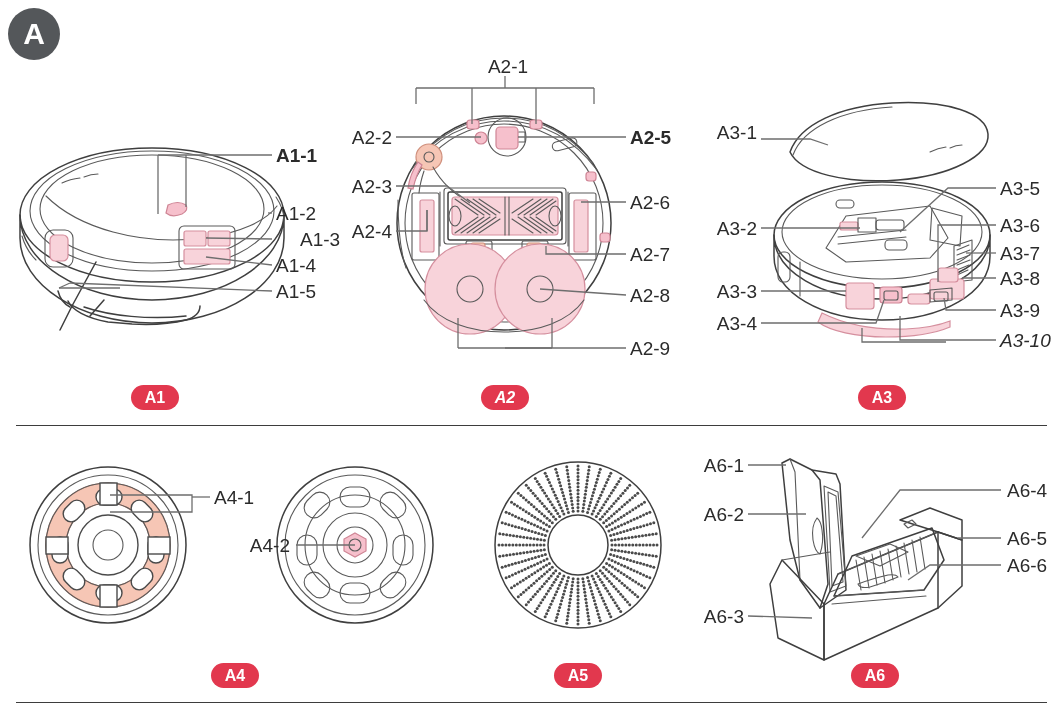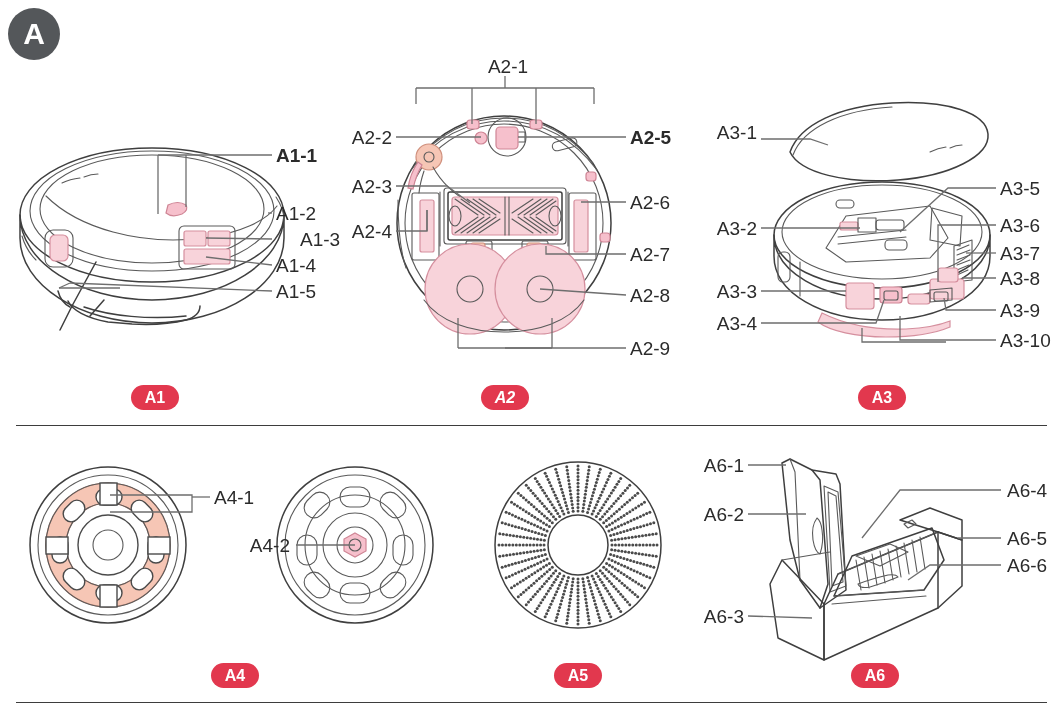--- a/index.html
+++ b/index.html
@@ -1017,21 +1017,21 @@
       <div class="callout l" style="left: 630px; top: 348px;">A2-9</div>
       <div class="callout r" style="left: 757px; top: 132px;">A3-1</div>
       <div class="callout r" style="left: 757px; top: 228px;">A3-2</div>
       <div class="callout r" style="left: 757px; top: 291px;">A3-3</div>
       <div class="callout r" style="left: 757px; top: 323px;">A3-4</div>
       <div class="callout l" style="left: 1000px; top: 188px;">A3-5</div>
       <div class="callout l" style="left: 1000px; top: 225px;">A3-6</div>
       <div class="callout l" style="left: 1000px; top: 253px;">A3-7</div>
       <div class="callout l" style="left: 1000px; top: 278px;">A3-8</div>
       <div class="callout l" style="left: 1000px; top: 310px;">A3-9</div>
-      <div class="callout l" style="left: 1000px; top: 340px;">A3-10</div>
+      <div class="callout l" style="left: 1000px; top: 340px; font-style: italic;">A3-10</div>
       <div class="callout l" style="left: 214px; top: 497px;">A4-1</div>
       <div class="callout r" style="left: 290px; top: 545px;">A4-2</div>
       <div class="callout r" style="left: 744px; top: 465px;">A6-1</div>
       <div class="callout r" style="left: 744px; top: 514px;">A6-2</div>
       <div class="callout r" style="left: 744px; top: 616px; text-align: right;">A6-3</div>
       <div class="callout l" style="left: 1007px; top: 490px;">A6-4</div>
       <div class="callout l" style="left: 1007px; top: 538px;">A6-5</div>
       <div class="callout l" style="left: 1007px; top: 565px;">A6-6</div>
     </div>
 

